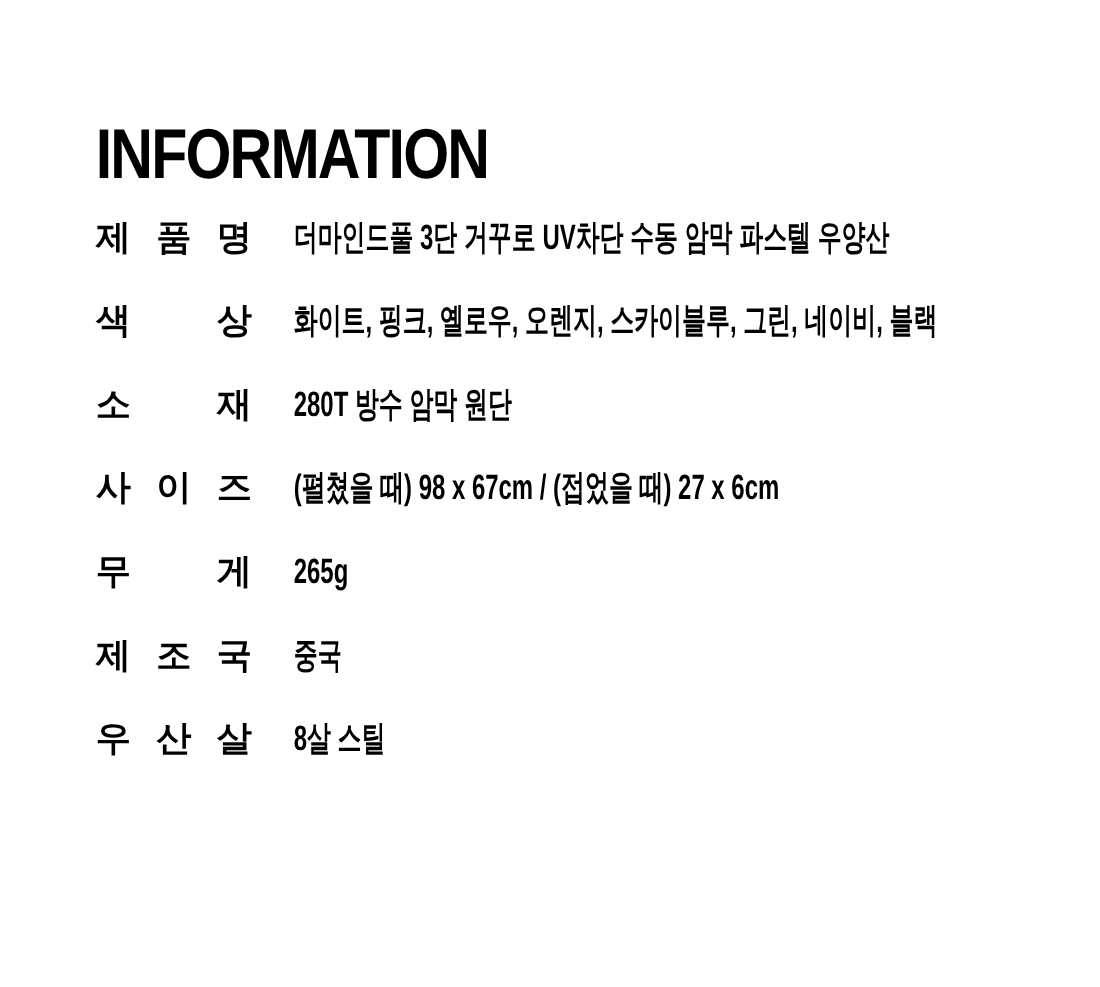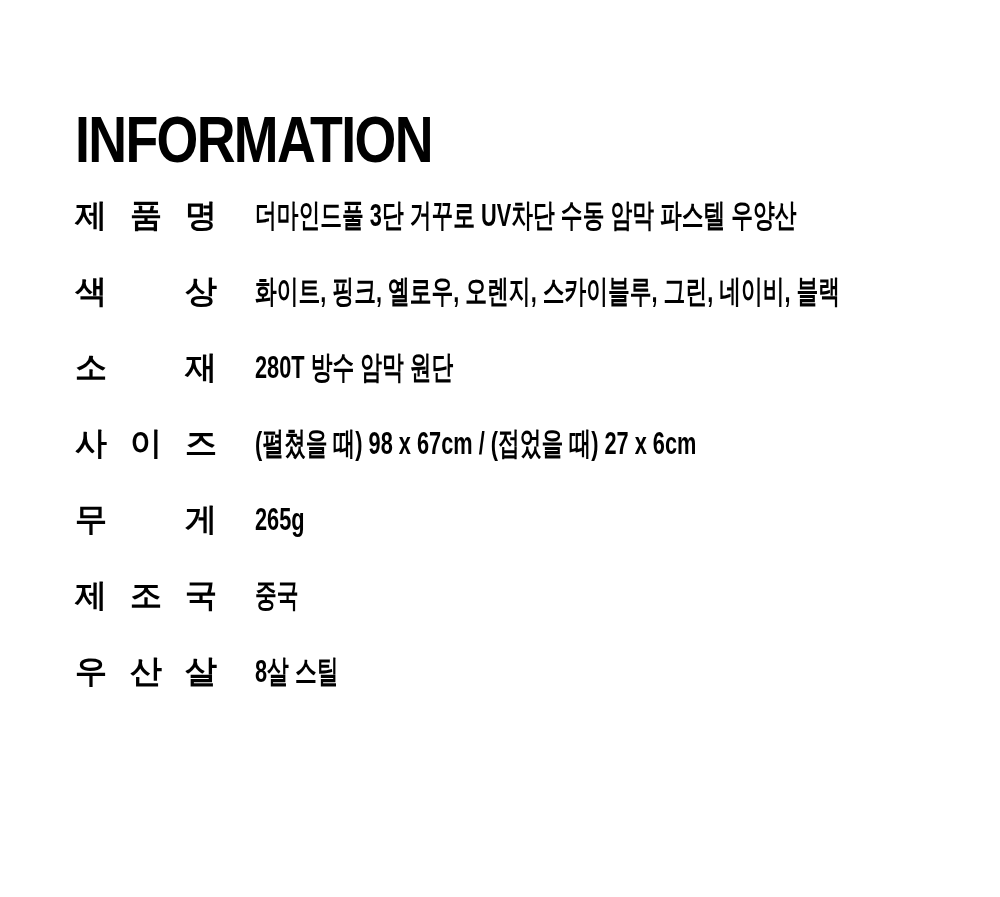--- a/index.html
+++ b/index.html
@@ -10,21 +10,21 @@
     width: 1000px;
     height: 897px;
     background: #ffffff;
     color: #000000;
     font-family: "Liberation Sans", sans-serif;
     overflow: hidden;
     position: relative;
   }
   .page {
     position: absolute;
-    left: 75px;
+    left: 87px;
     top: 108px;
     width: 900px;
   }
   .title {
     margin: 0;
     font-size: 64px;
     font-weight: 900;
     line-height: 1;
     letter-spacing: -2px;
     transform: scaleX(0.84);

